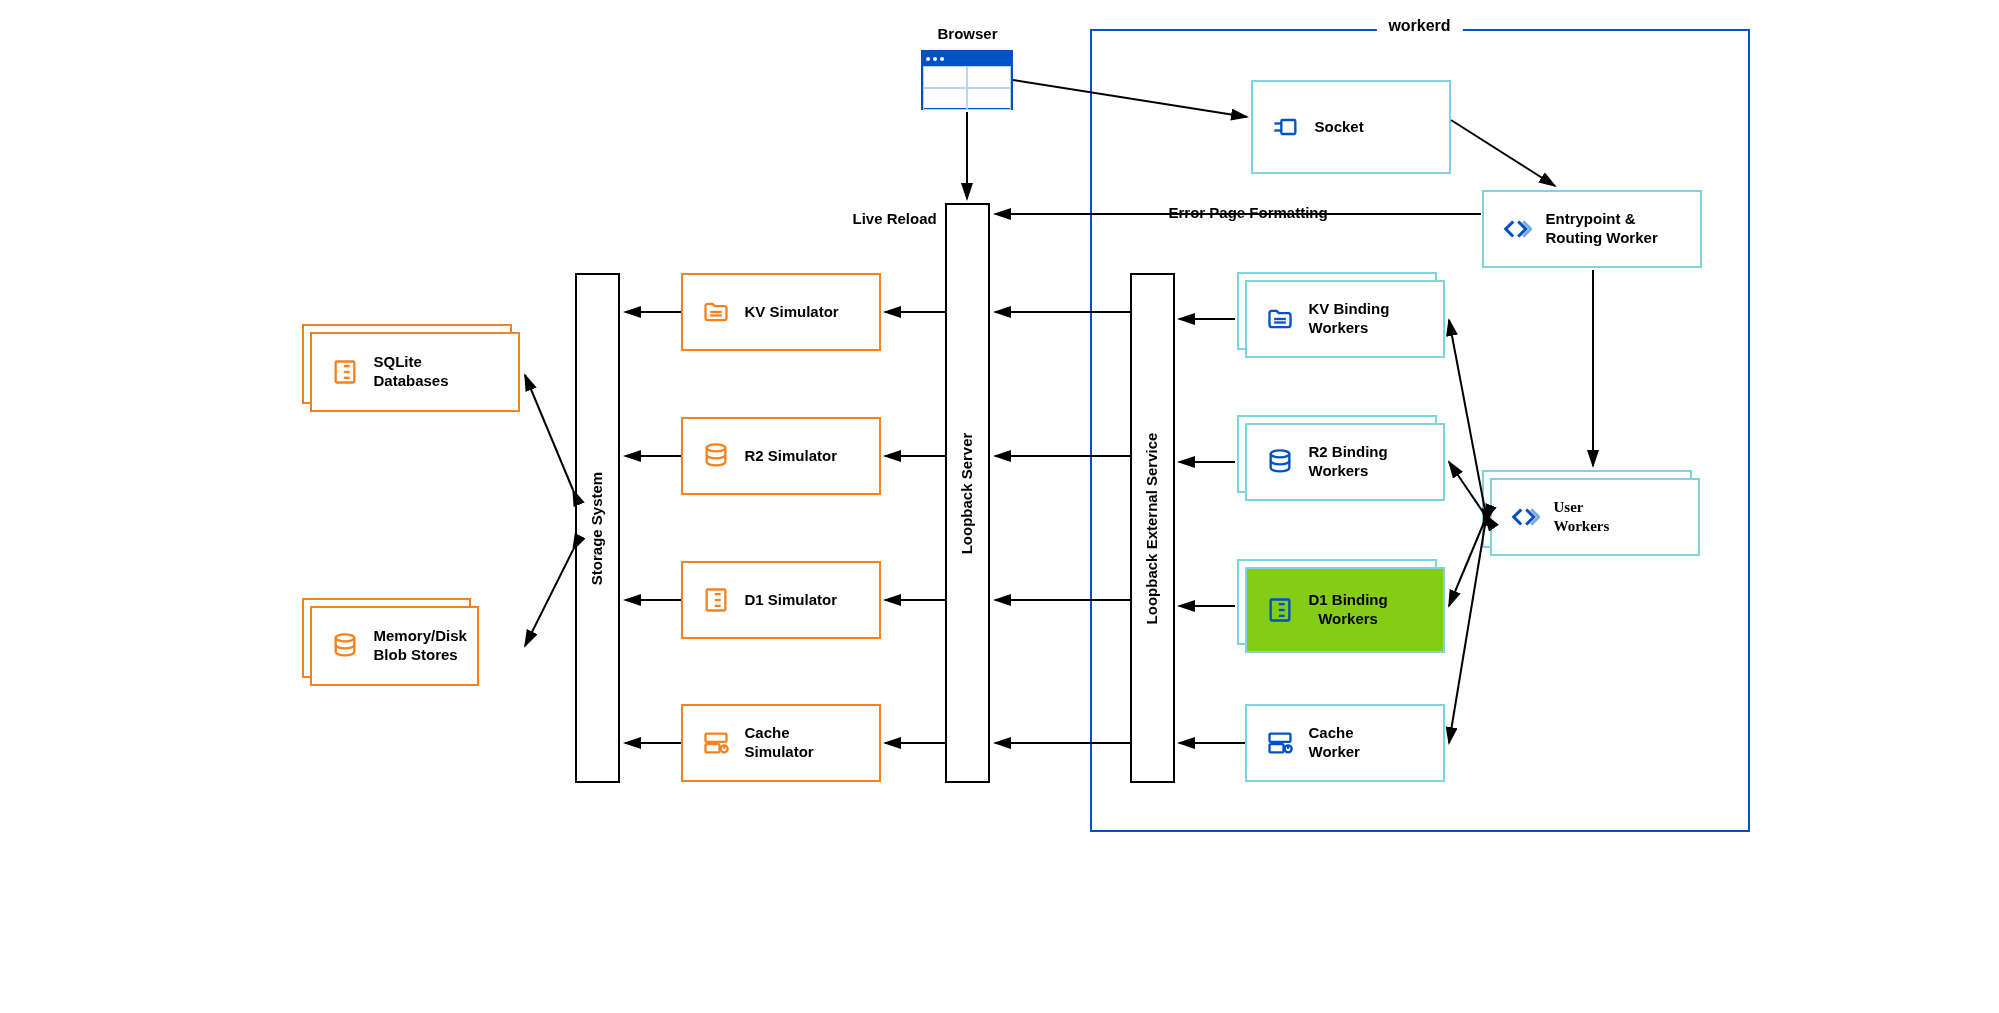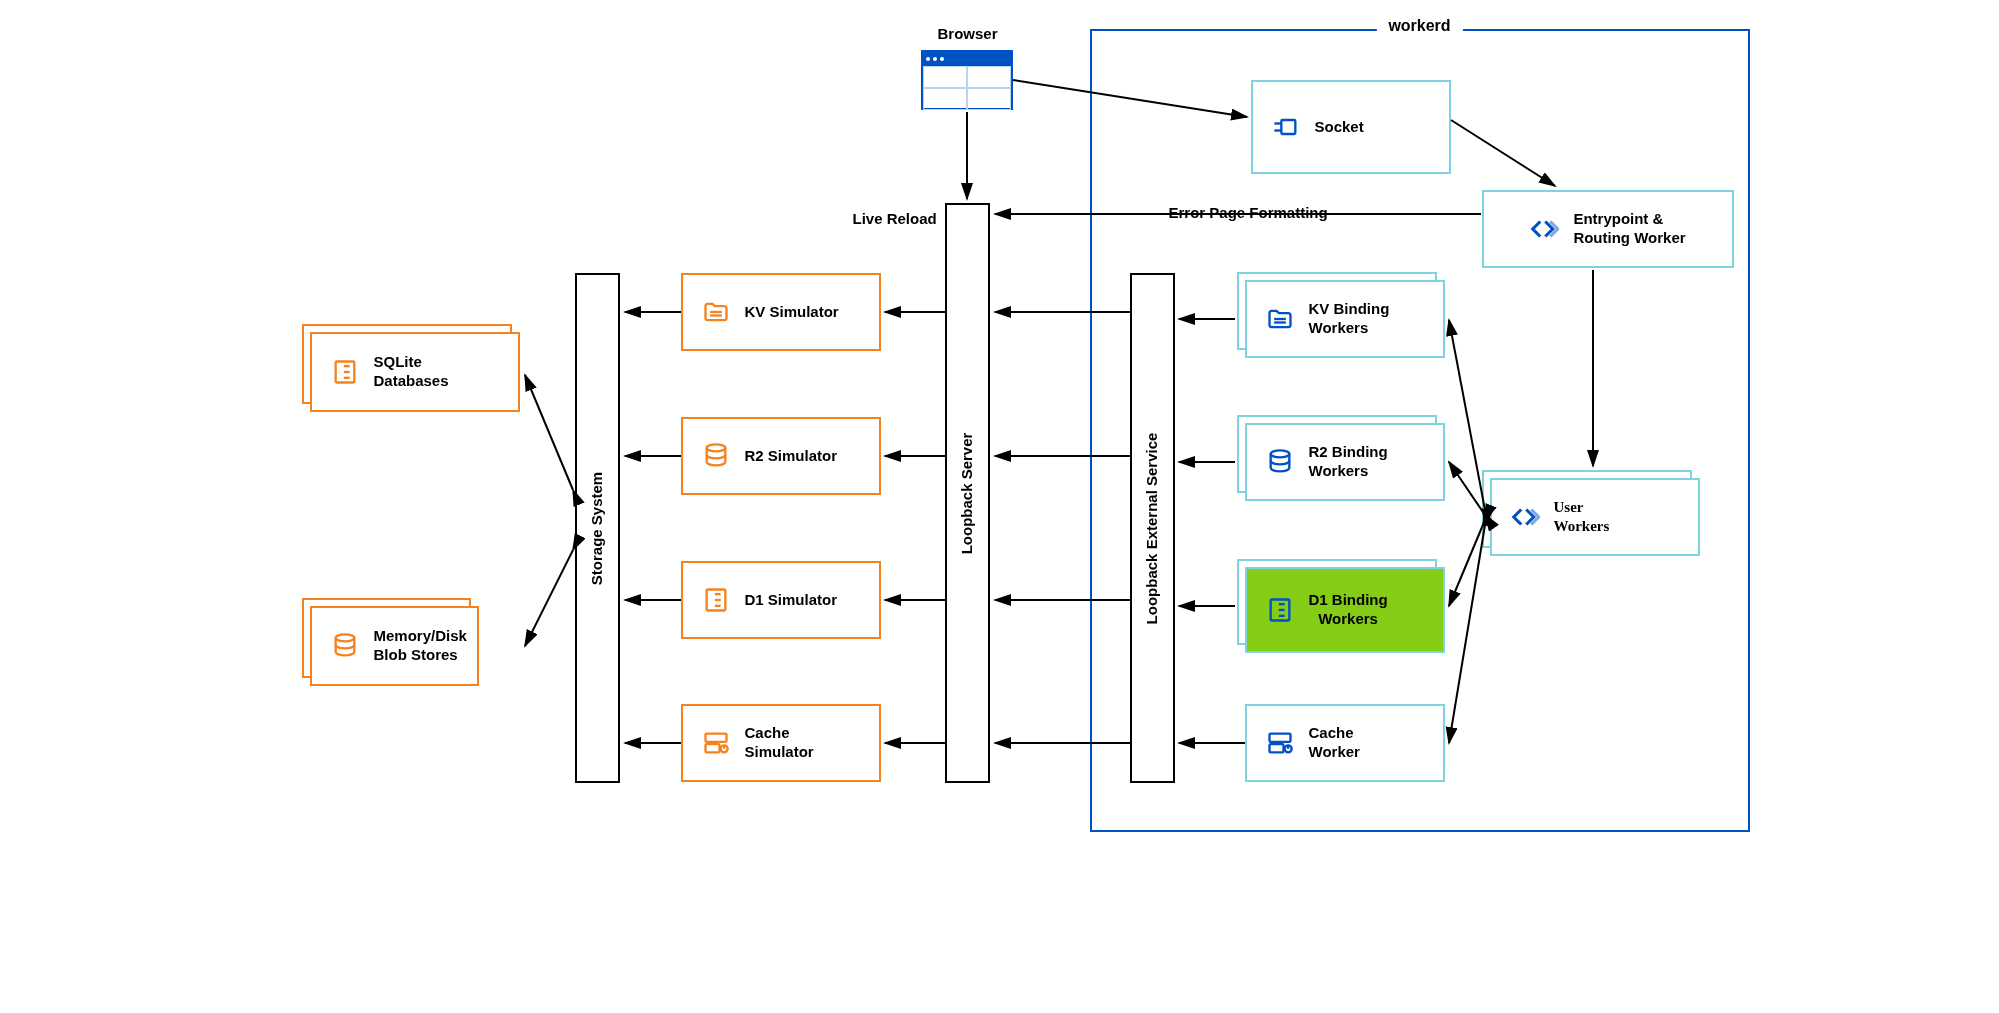--- a/index.html
+++ b/index.html
@@ -204,21 +204,21 @@
   <div class="node cyan blue-ico" style="left:1016px; top:70px; width:200px; height:94px;">
     <span class="ico">
         <svg viewBox="0 0 24 24" width="28" height="28" fill="none" stroke="currentColor" stroke-width="2">
           <rect x="8" y="6" width="12" height="12" rx="1"></rect>
           <line x1="2" y1="9" x2="8" y2="9"></line>
           <line x1="2" y1="15" x2="8" y2="15"></line>
         </svg>
       </span>
     <span class="lbl">Socket</span>
   </div>
-  <div class="node cyan blue-ico" style="left:1247px; top:180px; width:252px; height:78px;justify-content:center;">
+  <div class="node cyan blue-ico" style="left:1247px; top:180px; width:220px; height:78px;">
     <span class="ico">
         <svg viewBox="0 0 24 24" width="30" height="30" fill="none" stroke="currentColor" stroke-width="2.5">
           <polyline points="9 6 3 12 9 18"></polyline>
           <polyline points="13 6 19 12 13 18"></polyline>
           <polyline points="17 6 23 12 17 18" stroke-opacity="0.5"></polyline>
         </svg>
       </span>
     <span class="lbl" style="white-space:pre-line;">Entrypoint &amp;
 Routing Worker</span>
   </div>

